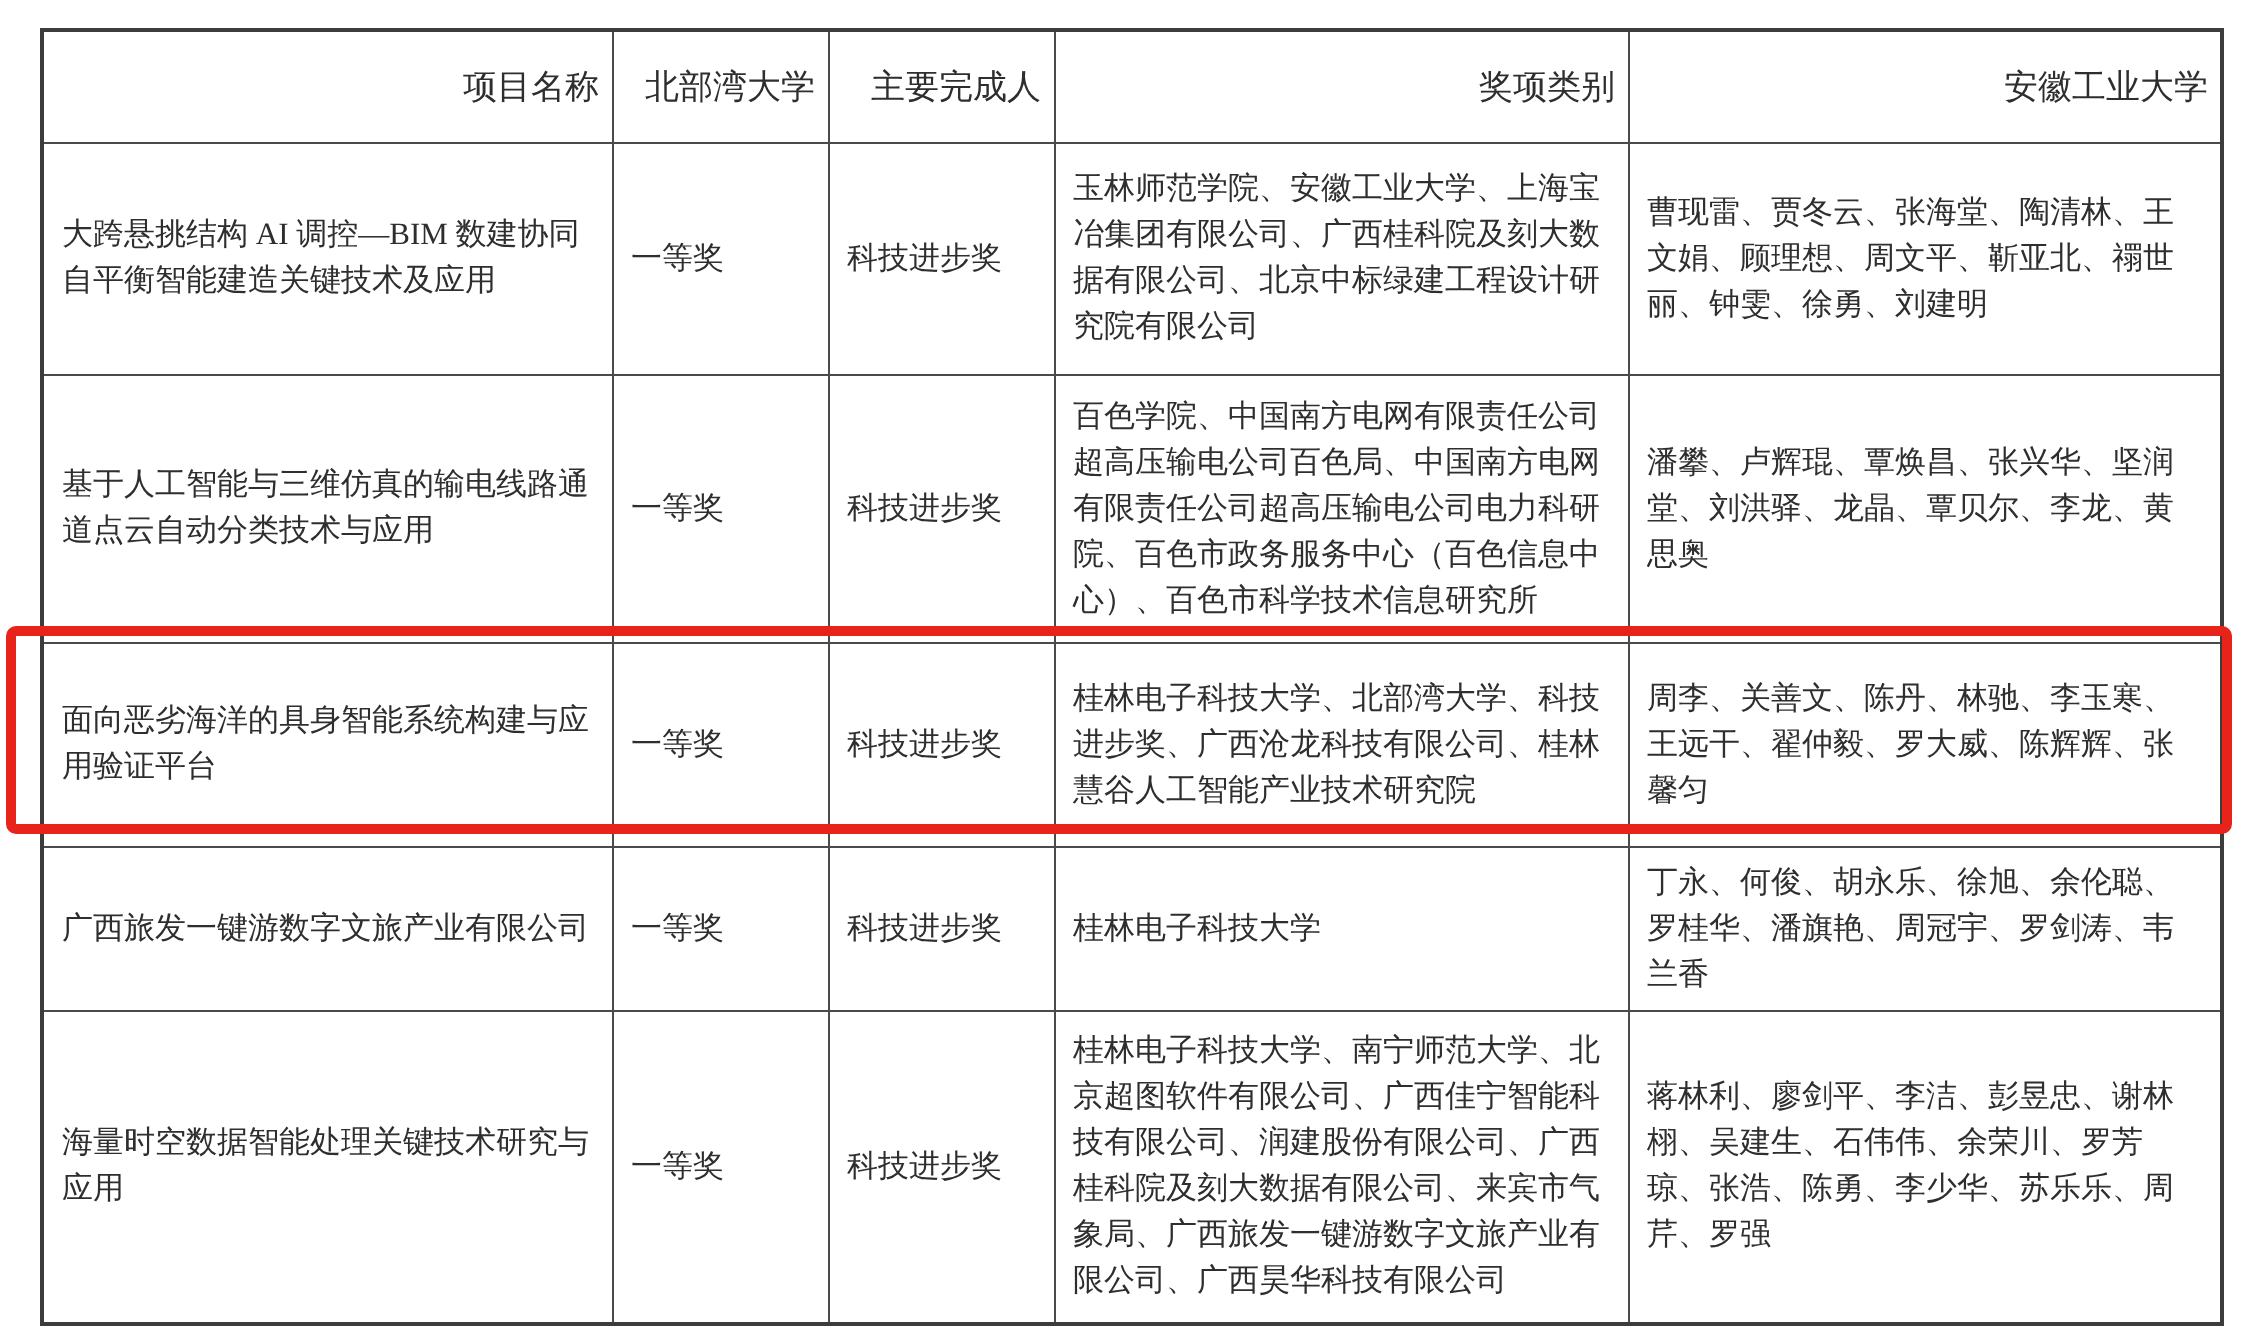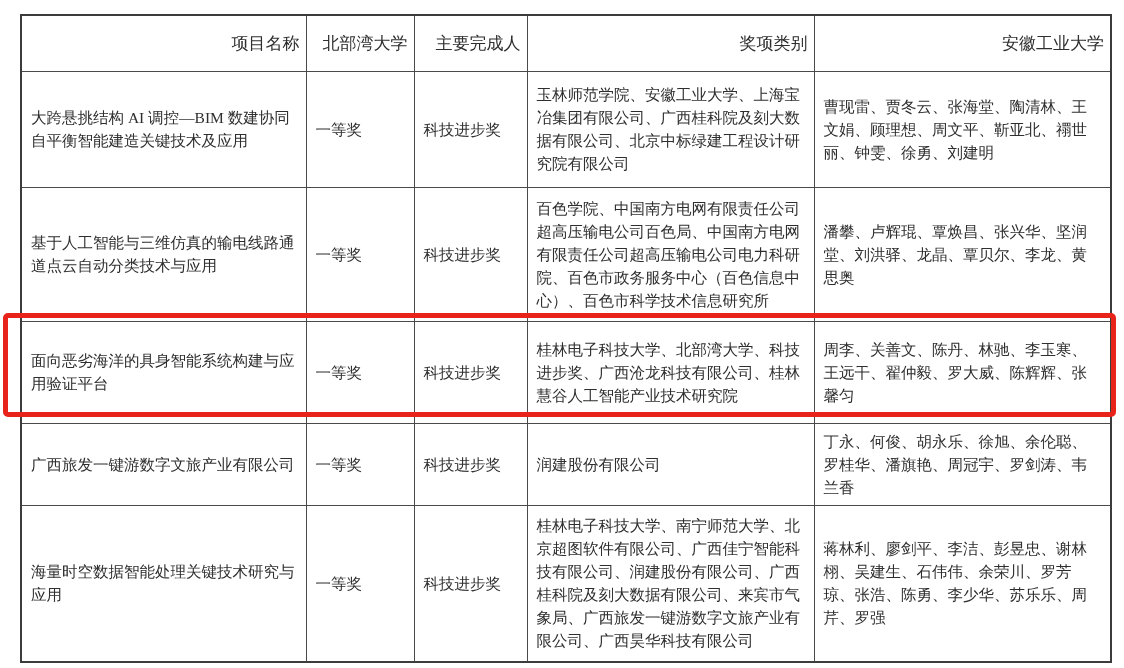--- a/index.html
+++ b/index.html
@@ -103,21 +103,21 @@
         <td class="c-level">一等奖</td>
         <td class="c-category">科技进步奖</td>
         <td class="c-units">桂林电子科技大学、北部湾大学、科技进步奖、广西沧龙科技有限公司、桂林慧谷人工智能产业技术研究院</td>
         <td class="c-people">周李、关善文、陈丹、林驰、李玉寒、王远干、翟仲毅、罗大威、陈辉辉、张馨匀</td>
       </tr>
 
       <tr style="height:78px;">
         <td class="c-project">广西旅发一键游数字文旅产业有限公司</td>
         <td class="c-level">一等奖</td>
         <td class="c-category">科技进步奖</td>
-        <td class="c-units">润建股份有限公司</td>
+        <td class="c-units">桂林电子科技大学</td>
         <td class="c-people">丁永、何俊、胡永乐、徐旭、余伦聪、罗桂华、潘旗艳、周冠宇、罗剑涛、韦兰香</td>
       </tr>
 
       <tr style="height:157px;">
         <td class="c-project">海量时空数据智能处理关键技术研究与应用</td>
         <td class="c-level">一等奖</td>
         <td class="c-category">科技进步奖</td>
         <td class="c-units">桂林电子科技大学、南宁师范大学、北京超图软件有限公司、广西佳宁智能科技有限公司、润建股份有限公司、广西桂科院及刻大数据有限公司、来宾市气象局、广西旅发一键游数字文旅产业有限公司、广西昊华科技有限公司</td>
         <td class="c-people">蒋林利、廖剑平、李洁、彭昱忠、谢林栩、吴建生、石伟伟、余荣川、罗芳琼、张浩、陈勇、李少华、苏乐乐、周芹、罗强</td>
       </tr>

